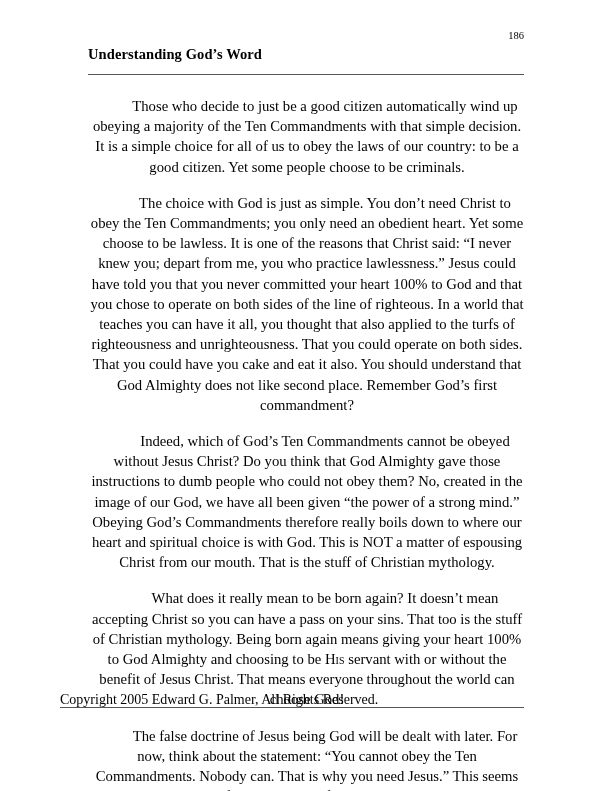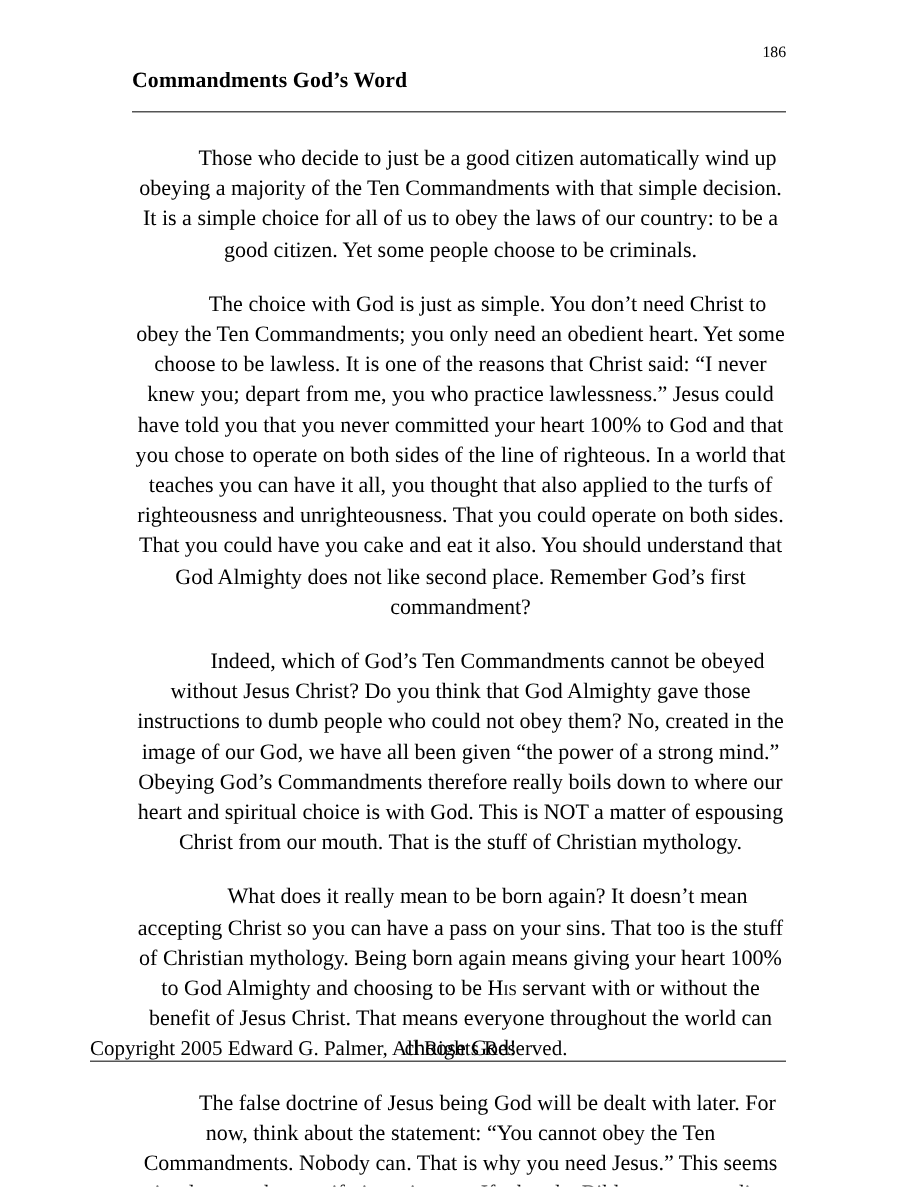--- a/index.html
+++ b/index.html
@@ -97,21 +97,21 @@
   }
 </style>
 </head>
 <body>
 
 <div class="page">
 
   <div class="page-number">186</div>
 
   <div class="header">
-    <div class="header-title">Commandments God’s Word</div>
+    <div class="header-title">Understanding God’s Word</div>
   </div>
   <div class="header-rule"></div>
 
   <div class="content">
     <p class="para">Those who decide to just be a good citizen automatically wind up obeying a majority of the Ten Commandments with that simple decision.  It is a simple choice for all of us to obey the laws of our country: to be a good citizen.  Yet some people choose to be criminals.</p>
     <p class="para">The choice with God is just as simple.  You don’t need Christ to obey the Ten Commandments; you only need an obedient heart.  Yet some choose to be lawless.  It is one of the reasons that Christ said: “I never knew you; depart from me, you who practice lawlessness.”  Jesus could have told you that you never committed your heart 100% to God and that you chose to operate on both sides of the line of righteous.  In a world that teaches you can have it all, you thought that also applied to the turfs of righteousness and unrighteousness.  That you could operate on both sides.  That you could have you cake and eat it also.  You should understand that God Almighty does not like second place.  Remember God’s first commandment?</p>
     <p class="para">Indeed, which of God’s Ten Commandments cannot be obeyed without Jesus Christ?  Do you think that God Almighty gave those instructions to dumb people who could not obey them?  No, created in the image of our God, we have all been given “the power of a strong mind.”  Obeying God’s Commandments therefore really boils down to where our heart and spiritual choice is with God.  This is NOT a matter of espousing Christ from our mouth.  That is the stuff of Christian mythology.</p>
     <p class="para">What does it really mean to be born again?  It doesn’t mean accepting Christ so you can have a pass on your sins.  That too is the stuff of Christian mythology.  Being born again means giving your heart 100% to God Almighty and choosing to be <span class="smallcaps">His</span> servant with or without the benefit of Jesus Christ.  That means everyone throughout the world can choose God!</p>
     <p class="para">The false doctrine of Jesus being God will be dealt with later.  For now, think about the statement: “You cannot obey the Ten Commandments.  Nobody can.  That is why you need Jesus.”  This seems simple enough to verify in scriptures.  If what the Bible says contradicts Charles Stanley, would it matter to you?  If it does, then consider the following scriptures.</p>
   </div>

